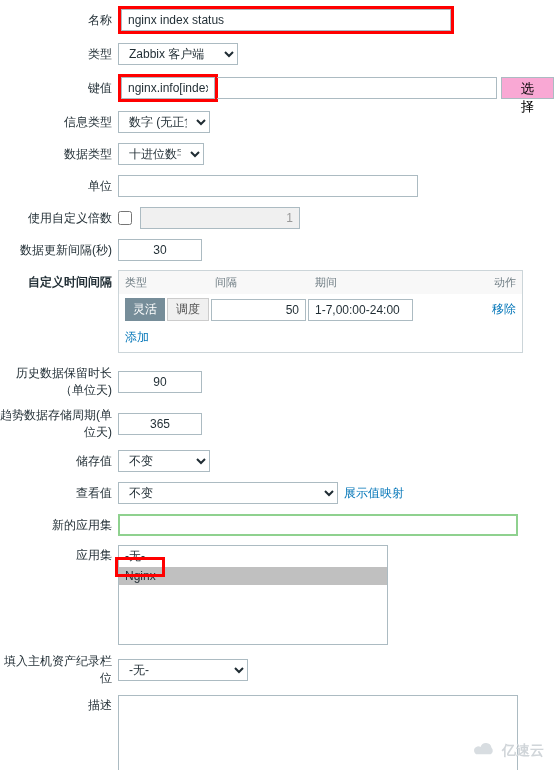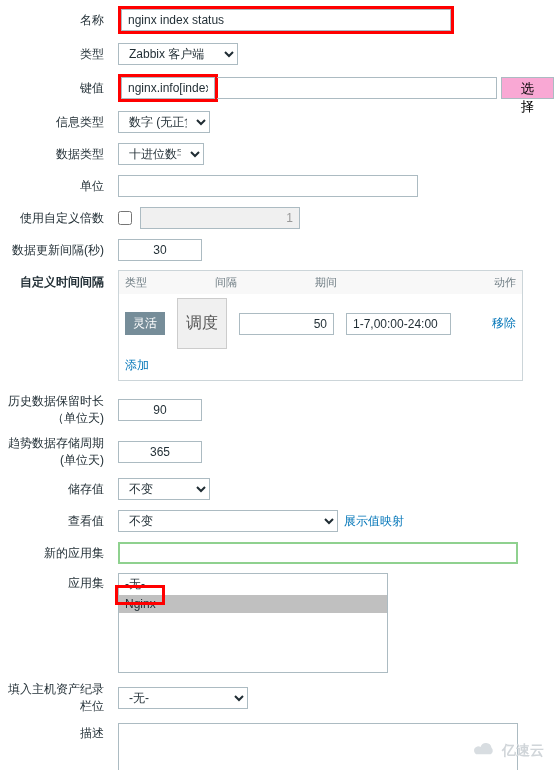--- a/index.html
+++ b/index.html
@@ -1,35 +1,35 @@
 <!DOCTYPE html>
 <html><head>
 <meta charset="utf-8">
 <style>
   * { box-sizing: border-box; margin: 0; padding: 0; }
   body { font-family: Arial, "Microsoft YaHei", sans-serif; font-size: 12px; color: #1f2c33; background: #fff; width: 554px; }
   .form-row { display: flex; align-items: center; margin-bottom: 8px; min-height: 24px; }
-  .label { width: 118px; text-align: right; padding-right: 14px; color: #1f2c33; flex-shrink: 0; }
+  .label { width: 118px; text-align: right; padding-right: 6px; color: #1f2c33; flex-shrink: 0; }
   .field { display: flex; align-items: center; flex: 1; }
   input[type="text"], select, textarea { border: 1px solid #acbbc2; padding: 2px 6px; height: 22px; font-size: 12px; color: #1f2c33; background: #fff; font-family: inherit; }
   input[type="text"] { width: 300px; }
   input.num { width: 84px; text-align: center; }
   input.num-wide { width: 160px; text-align: right; }
   select.sm { width: 120px; }
   select.sm2 { width: 92px; }
   select.med { width: 92px; }
   select.med2 { width: 220px; }
   .btn-select { border: 1px solid #acbbc2; background: #f9a8d4; padding: 2px 16px; height: 22px; margin-left: 4px; cursor: pointer; }
   .redbox-around-input { border: 3px solid #ff0000; padding: 0; display: inline-block; }
   .interval-box { border: 1px solid #ccd5d9; width: 405px; }
   .interval-head { display: flex; background: #f8f8f8; color: #6f7d84; font-size: 11px; padding: 4px 6px; }
   .interval-head > div { flex: 1; }
-  .interval-body { display: flex; align-items: center; padding: 4px 6px; gap: 12px; }
+  .interval-body { display: flex; align-items: center; padding: 4px 6px; gap: 2px; }
   .btn-flex-act { background: #768d99; color: #fff; border: none; padding: 3px 8px; font-size: 12px; }
-  .btn-flex-sched { background: #f0f0f0; color: #555; border: 1px solid #ccc; padding: 14px 8px; font-size: 16px; }
+  .btn-flex-sched { background: #f0f0f0; color: #555; border: 1px solid #ccc; padding: 2px 8px; font-size: 12px; }
   .link { color: #0275b8; cursor: pointer; text-decoration: none; }
   .add-link-row { padding: 4px 6px 6px 6px; }
   .greenbox input { border: 2px solid #8fd18f; width: 400px; }
   .listbox { width: 270px; height: 100px; border: 1px solid #acbbc2; font-size: 12px; overflow: hidden; padding: 0; }
   .listbox .opt { padding: 2px 6px; }
   .listbox .opt.sel { background: #c0c0c0; }
   .listbox-redbox { position: relative; }
   .listbox-redmark { position: absolute; left: -3px; top: 12px; border: 3px solid #ff0000; width: 50px; height: 20px; pointer-events: none; }
   textarea.desc { width: 400px; height: 80px; resize: none; }
   input[type="checkbox"] { width: 14px; height: 14px; }

